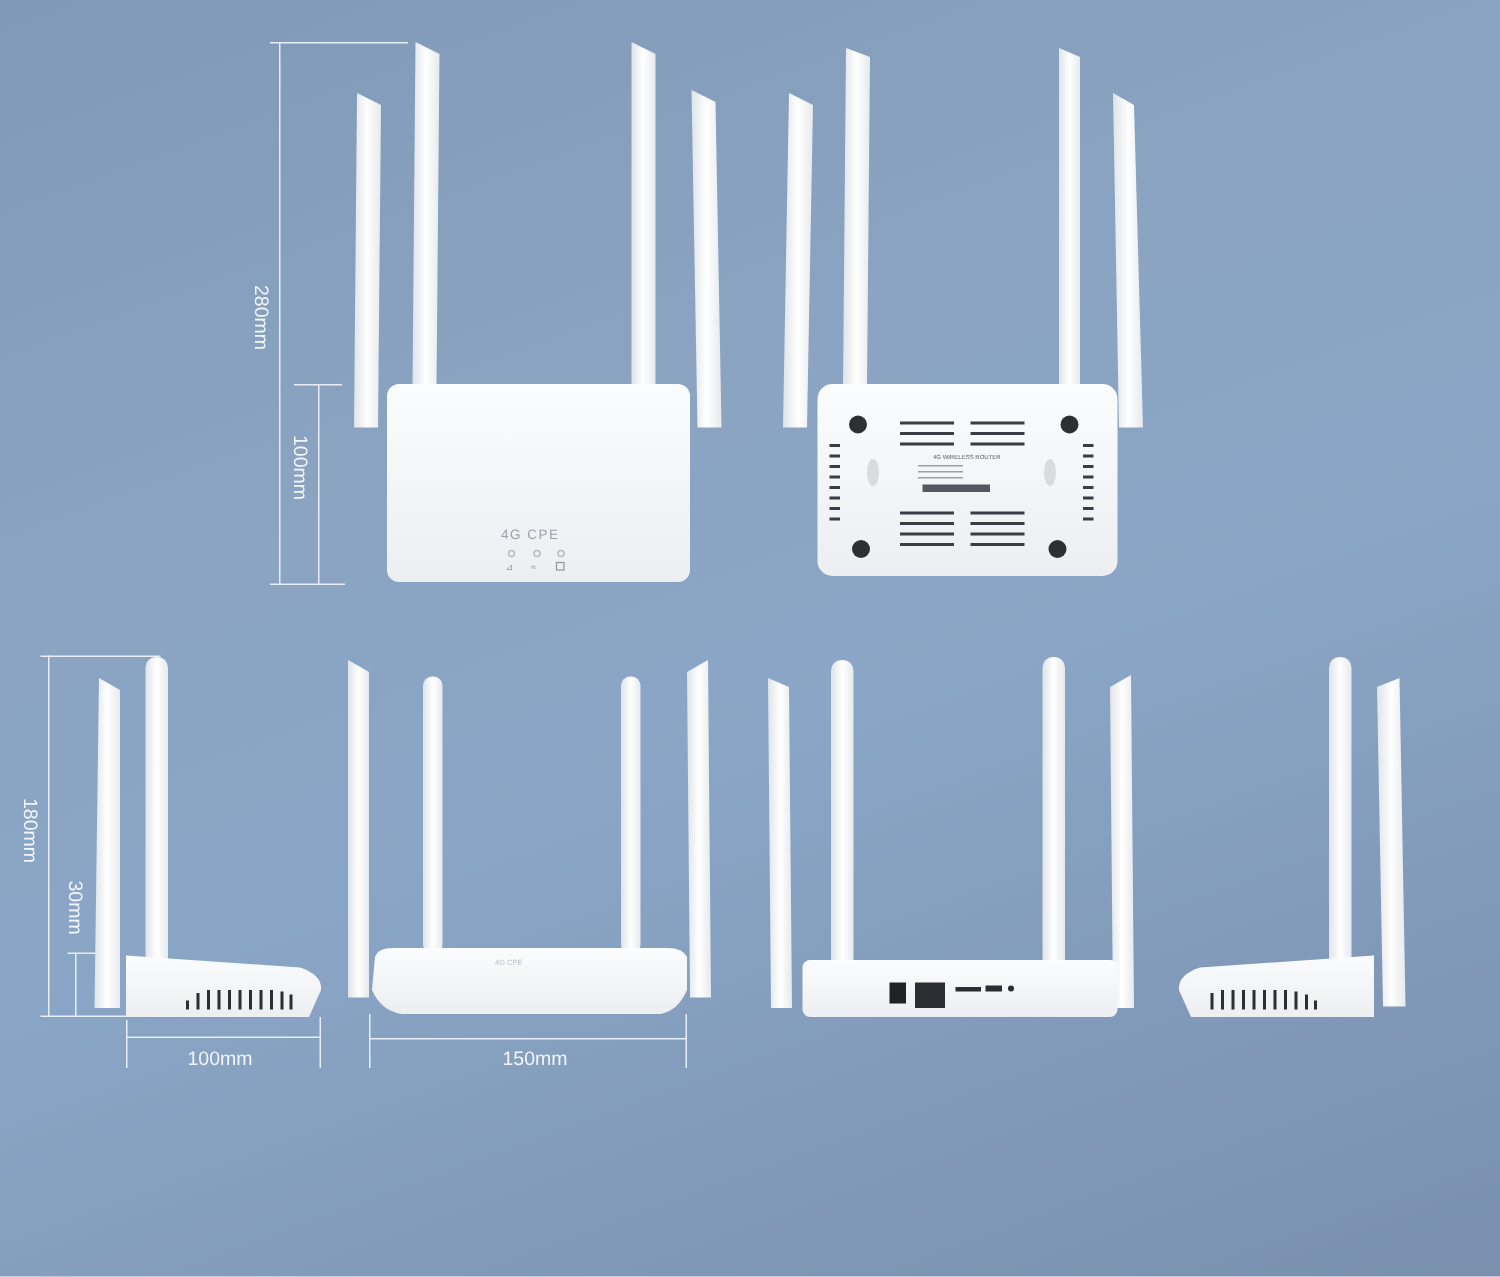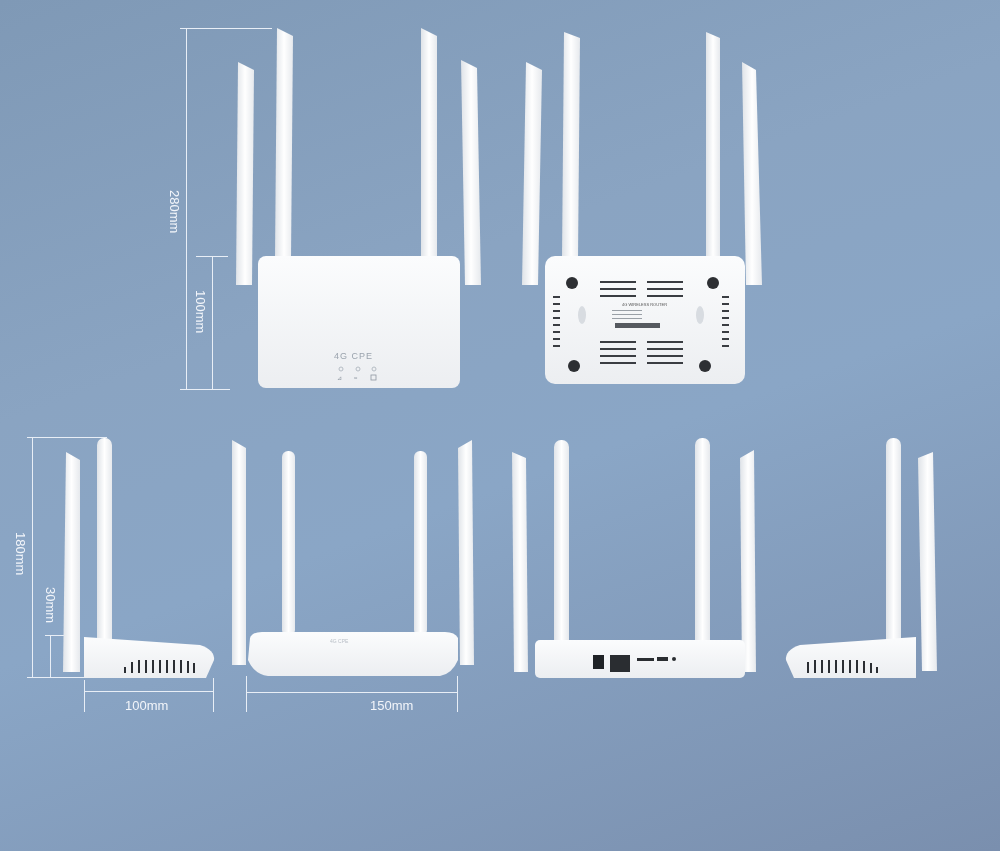--- a/index.html
+++ b/index.html
@@ -33,21 +33,21 @@
 <div class="dim-label vert" style="left:58px;top:587px;">30mm</div>
 
 <div class="dim-line" style="left:84px;top:680px;width:1px;height:32px;"></div>
 <div class="dim-line" style="left:213px;top:678px;width:1px;height:34px;"></div>
 <div class="dim-line" style="left:84px;top:691px;width:130px;height:1px;"></div>
 <div class="dim-label" style="left:125px;top:698px;">100mm</div>
 
 <div class="dim-line" style="left:246px;top:676px;width:1px;height:36px;"></div>
 <div class="dim-line" style="left:457px;top:676px;width:1px;height:36px;"></div>
 <div class="dim-line" style="left:246px;top:692px;width:212px;height:1px;"></div>
-<div class="dim-label" style="left:335px;top:698px;margin-left:35px;">150mm</div>
+<div class="dim-label" style="left:335px;top:698px;">150mm</div>
 
 <svg width="1000" height="851" viewBox="0 0 1000 851">
   <defs>
     <linearGradient id="ant" x1="0" x2="1">
       <stop offset="0" stop-color="#dfe3e8"></stop>
         <stop offset="0.5" stop-color="#ffffff"></stop>
         <stop offset="1" stop-color="#e6e9ed"></stop>
     </linearGradient>
     <linearGradient id="body" x1="0" y1="0" x2="0" y2="1">
       <stop offset="0" stop-color="#fbfcfd"></stop>

